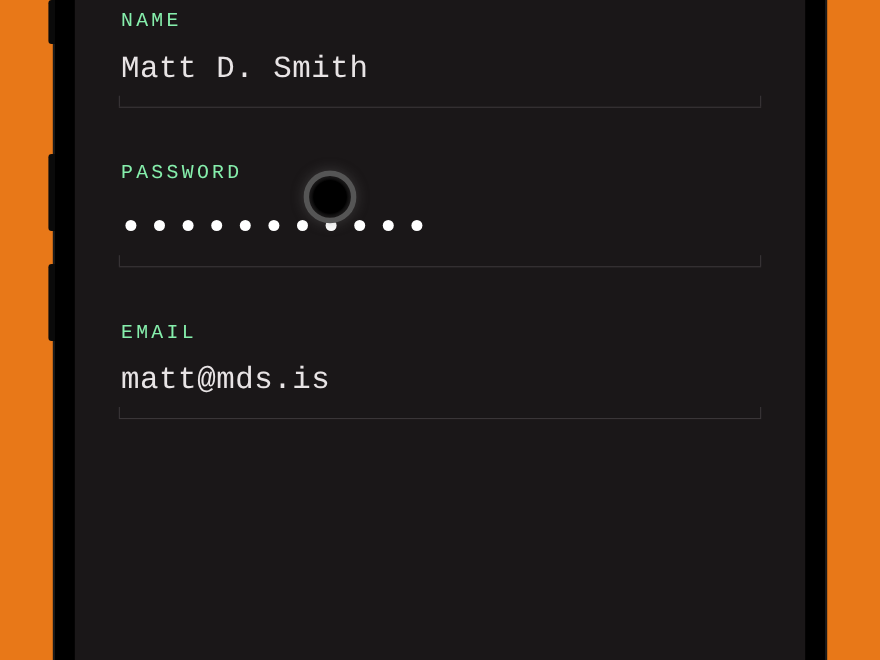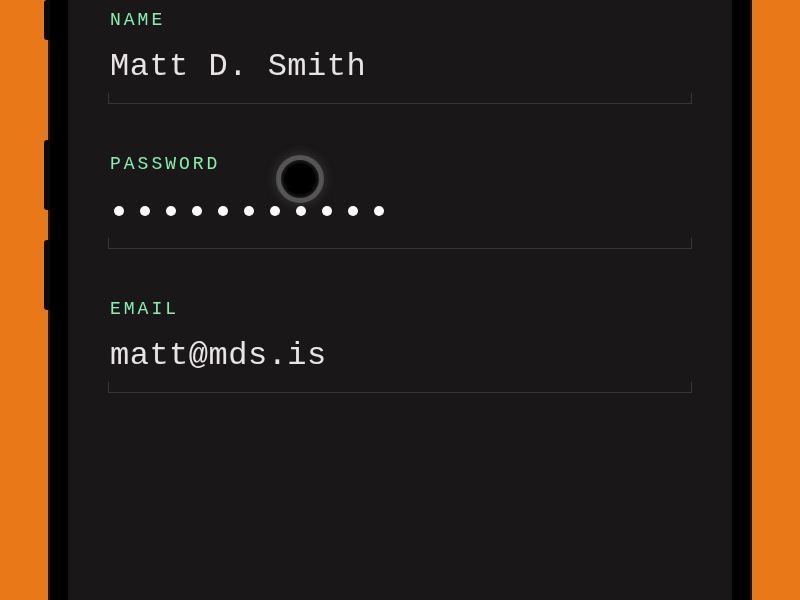--- a/index.html
+++ b/index.html
@@ -80,21 +80,21 @@
       letter-spacing: 3px;
       margin-bottom: 18px;
       font-weight: 500;
     }
 
     .field-input {
       width: 100%;
       background: transparent;
       border: none;
       color: #e8e4e5;
-      font-size: 32px;
+      font-size: 28px;
       font-family: 'Courier New', monospace;
       font-weight: 400;
       outline: none;
       letter-spacing: 0.5px;
     }
 
     .password-dots {
       display: flex;
       gap: 16px;
       align-items: center;

